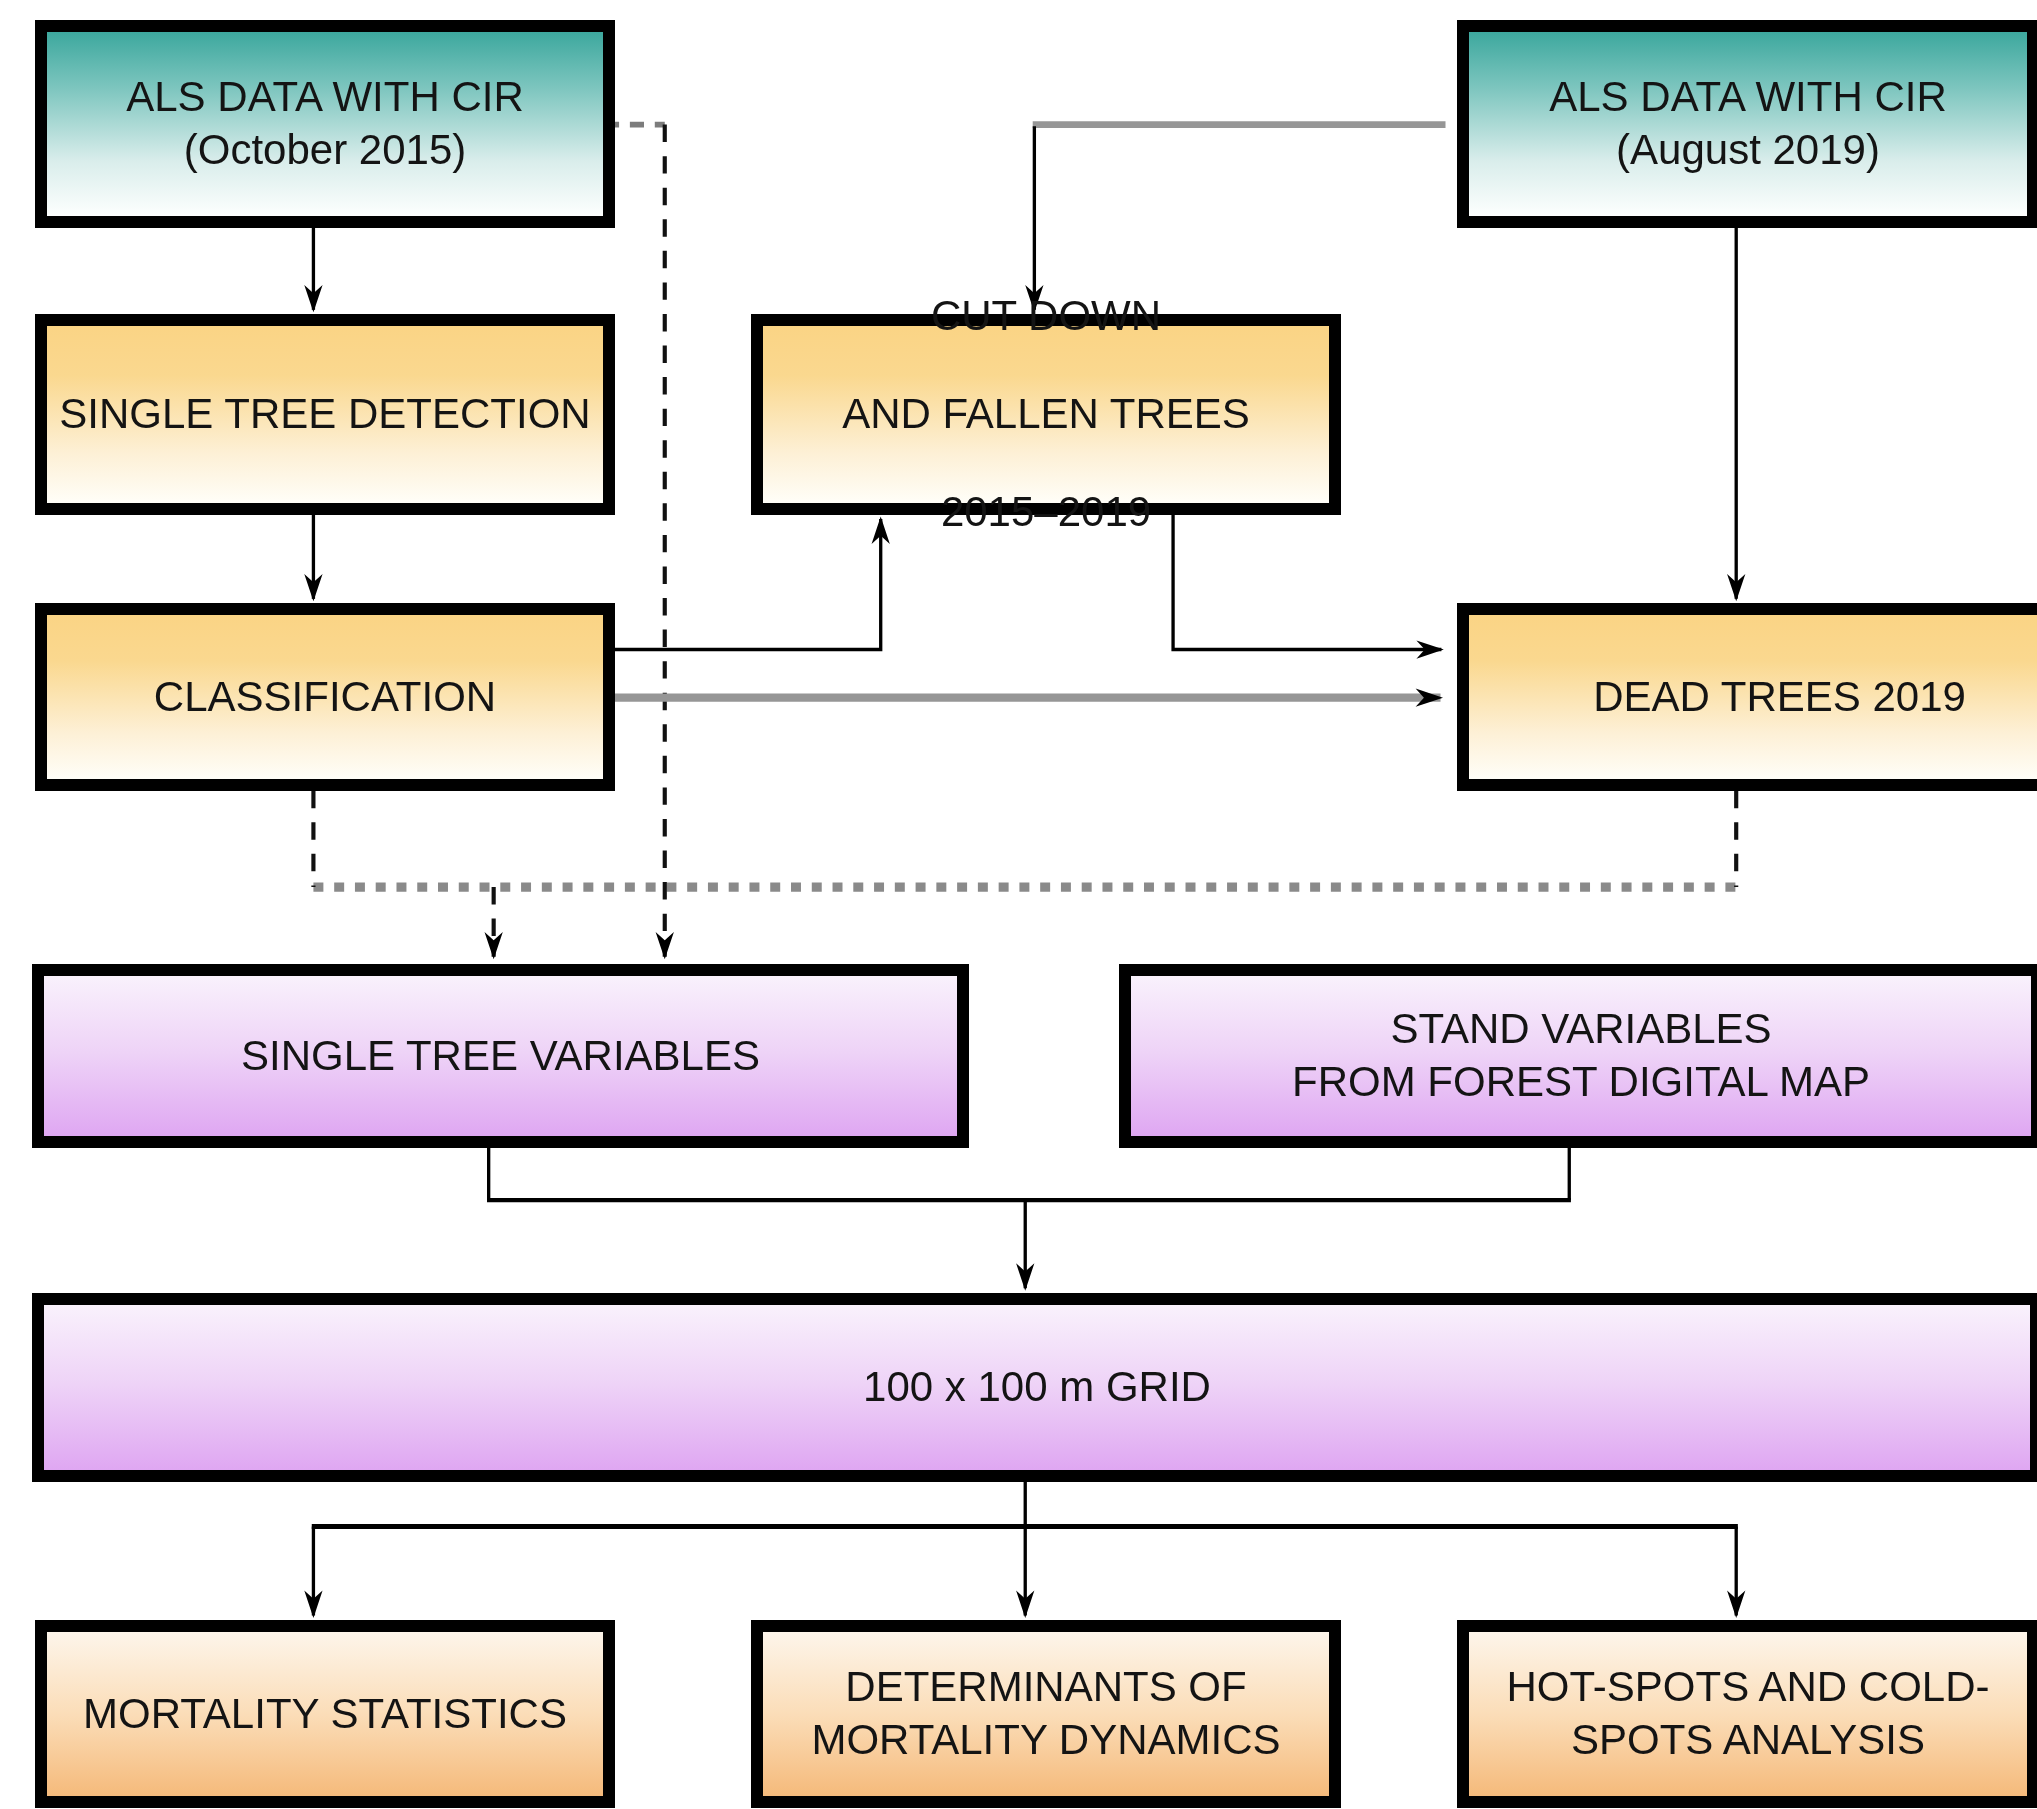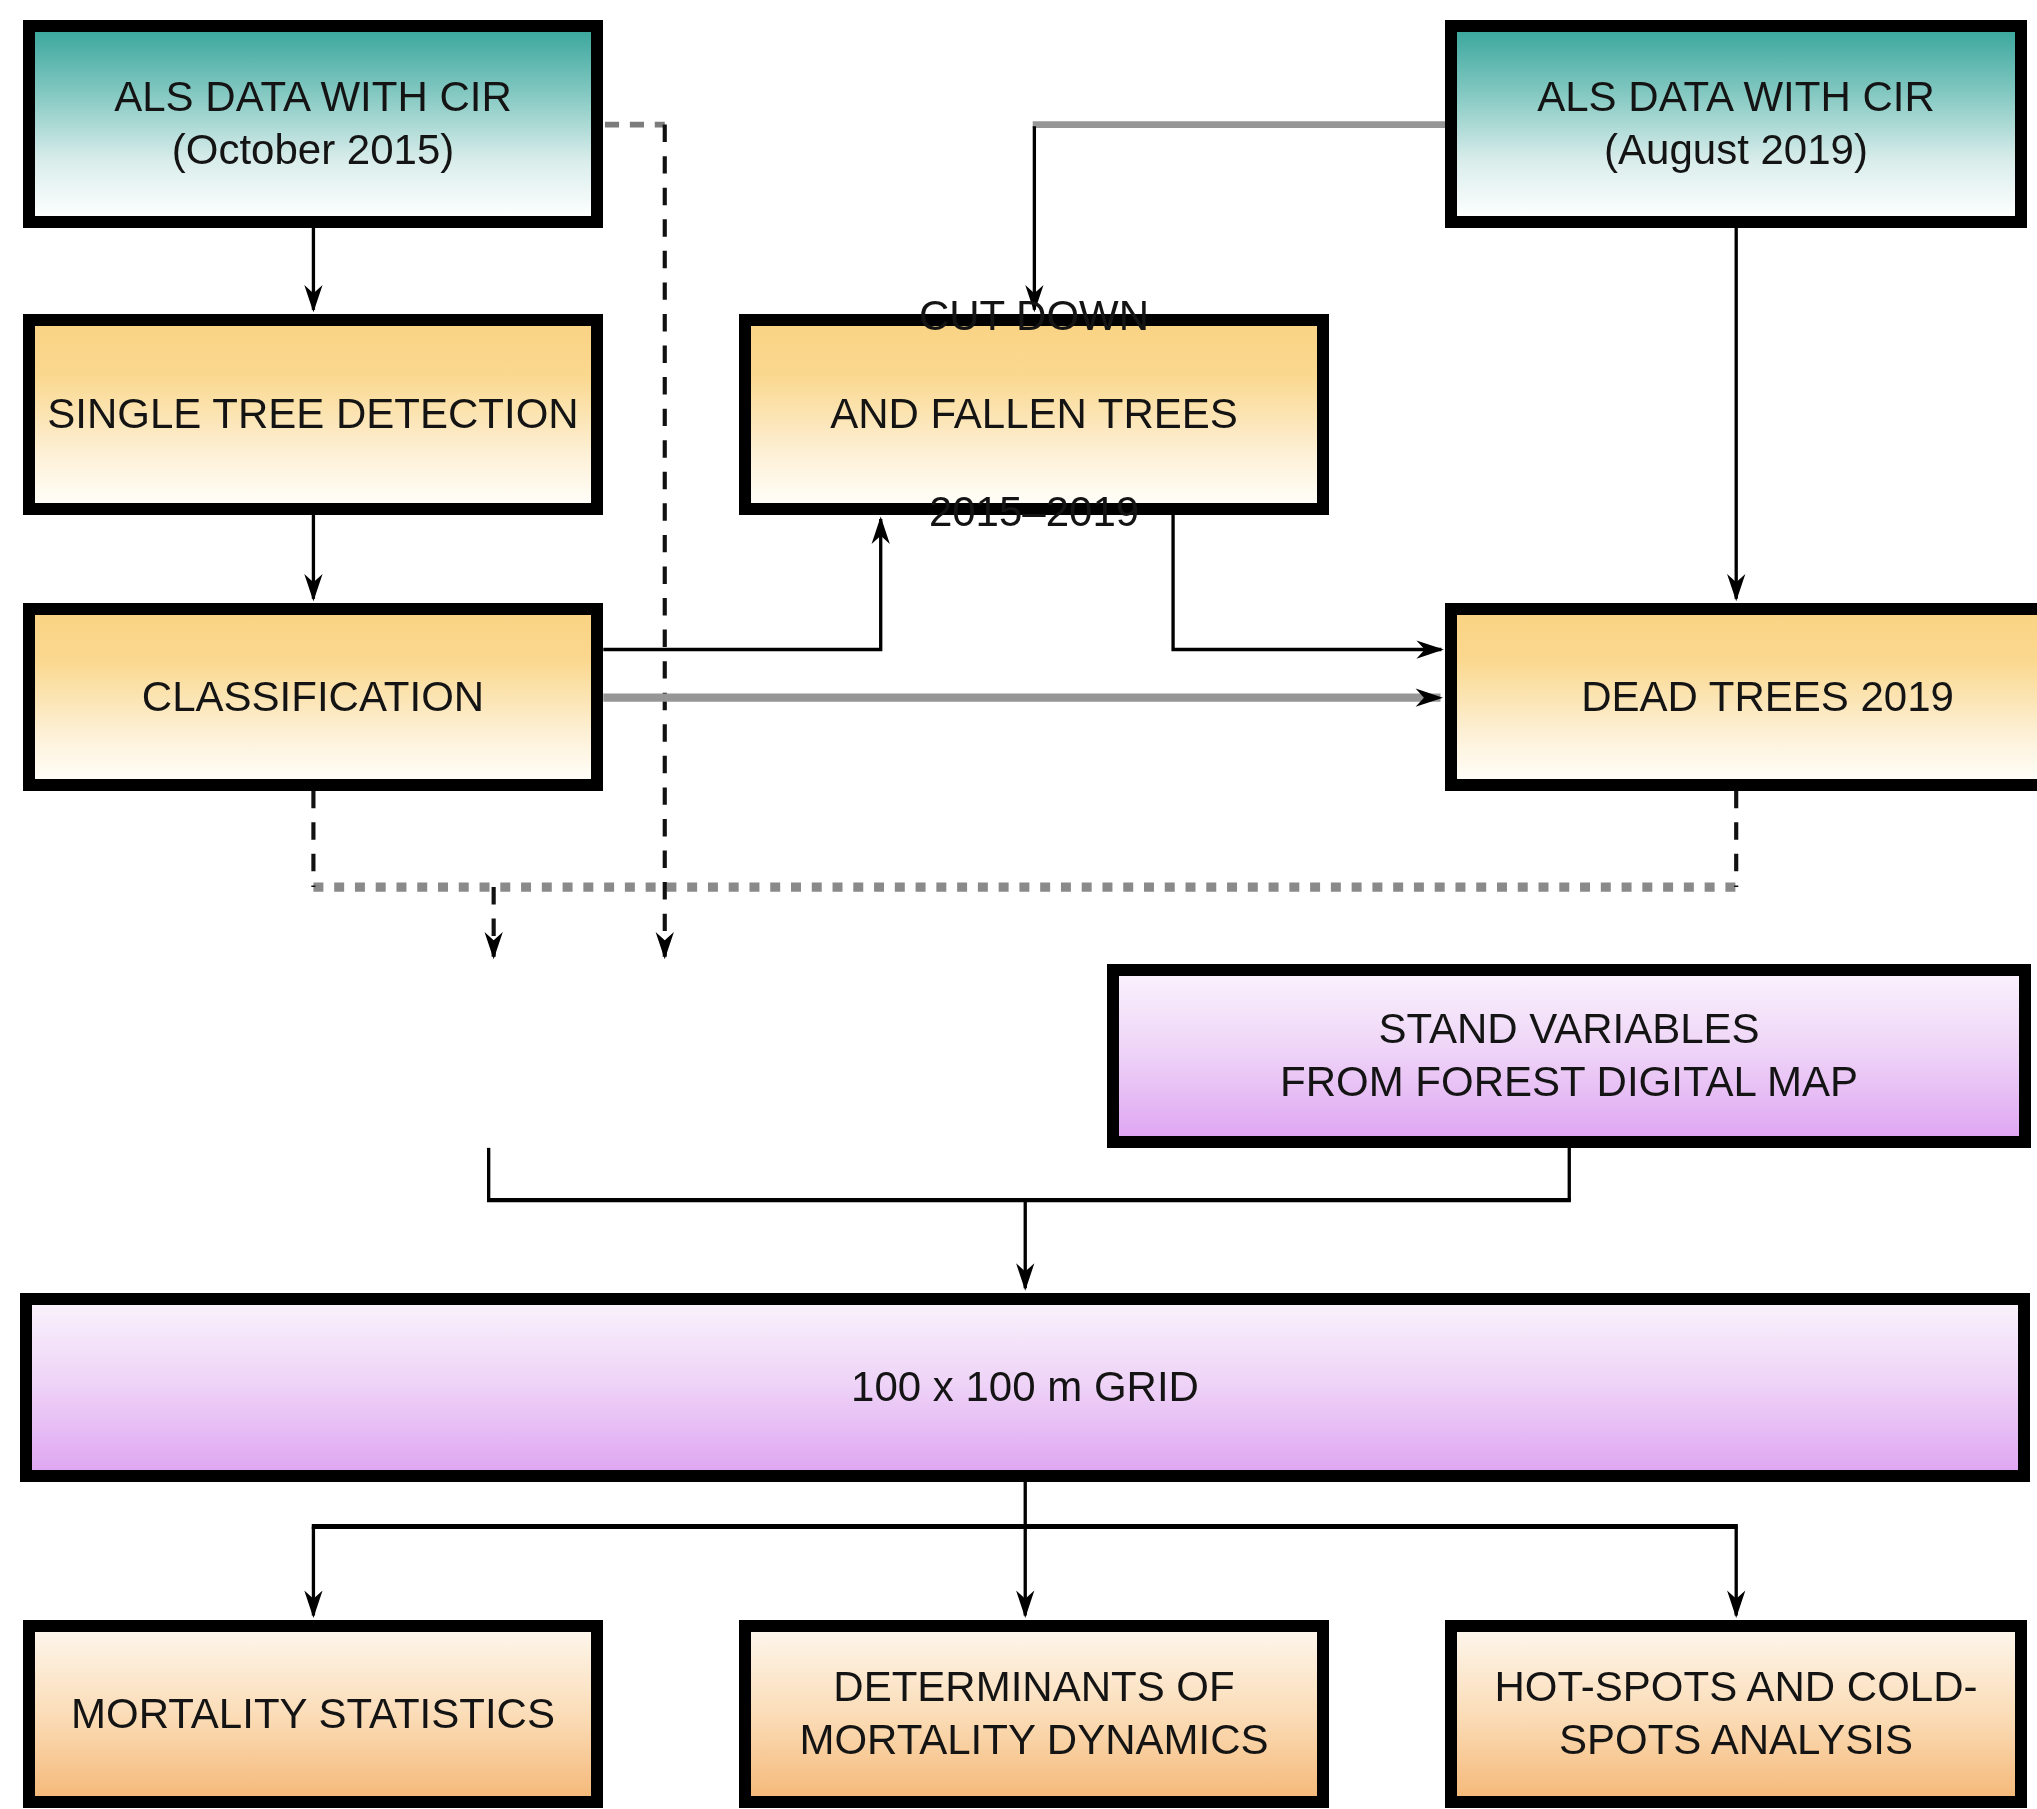--- a/index.html
+++ b/index.html
@@ -14,20 +14,21 @@
   .node{
     position:absolute;
     box-sizing:border-box;
     border:12.5px solid #000000;
     display:flex;flex-direction:column;
     justify-content:center;align-items:center;
     text-align:center;
     font-size:42px;line-height:1.26;
     color:#141414;
     letter-spacing:0px;
+    margin-left:12px;
   }
   .node span{display:block;white-space:nowrap;}
   .teal  {background:linear-gradient(180deg,#3da89e 0%,#7cc5be 30%,#d9edeb 70%,#fdfffe 100%);}
   .yellow{background:linear-gradient(180deg,#fad485 0%,#fad88f 28%,#fdf0d6 72%,#fffef8 100%);}
   .purple{background:linear-gradient(180deg,#f9f1fc 0%,#eed3f7 48%,#dfa7f2 100%);}
   .orange{background:linear-gradient(180deg,#fdf5ea 0%,#fbddb8 50%,#f5ba7b 100%);}
 
   #n-als-july{left:23px;  top:20px;  width:580px; height:208px;}
   #n-als-aug {left:1445px;top:20px;  width:582px; height:208px;}
   #n-std     {left:23px;  top:314px; width:580px; height:201px;}
@@ -103,20 +104,23 @@
   </div>
 
   <div class="node yellow" id="n-ts">
     <span>CLASSIFICATION</span>
   </div>
 
   <div class="node yellow" id="n-dt">
     <span>DEAD TREES 2019</span>
   </div>
 
+  <div class="node purple" id="n-stv">
+    <span>SINGLE TREE VARIABLES</span>
+  </div>
 
   <div class="node purple" id="n-sv">
     <span>STAND VARIABLES</span>
     <span>FROM FOREST DIGITAL MAP</span>
   </div>
 
   <div class="node purple" id="n-grid">
     <span>100 x 100 m GRID</span>
   </div>
 

